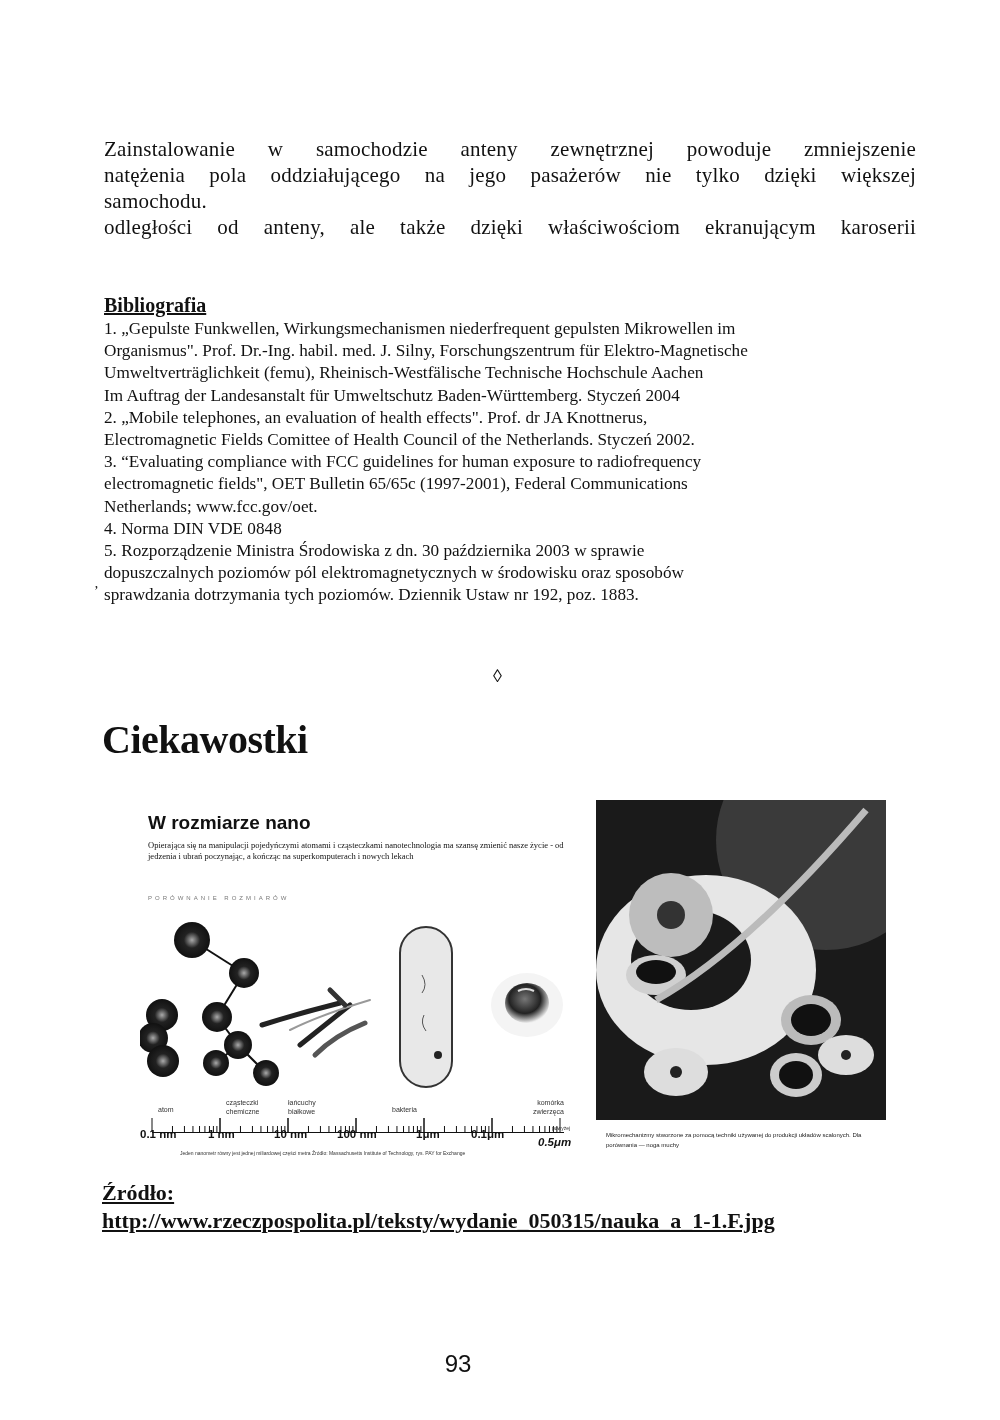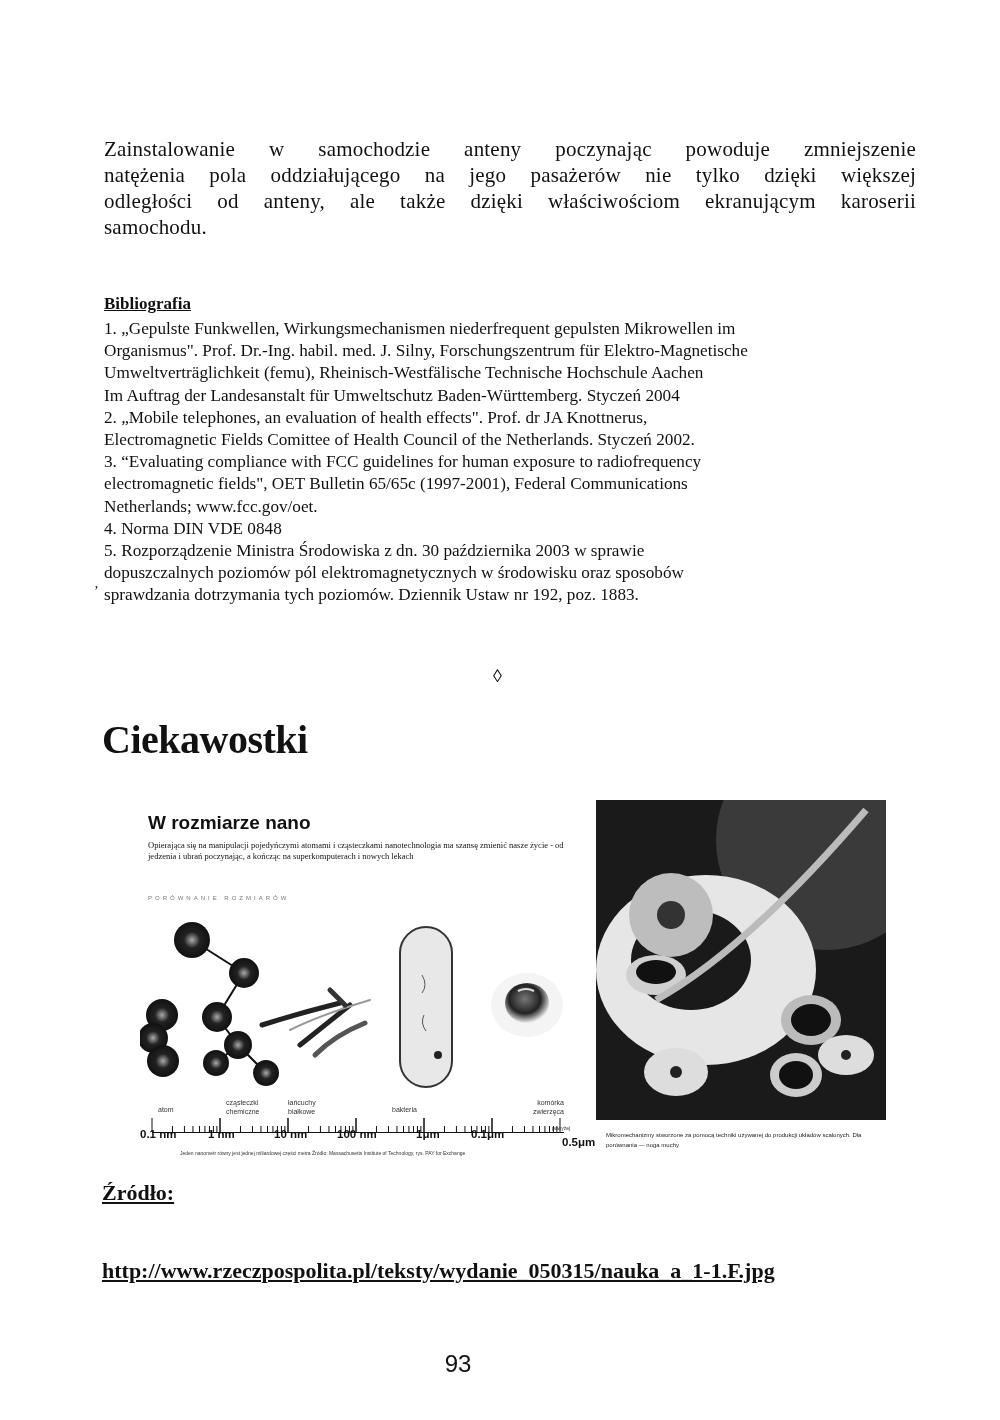--- a/index.html
+++ b/index.html
@@ -1,45 +1,45 @@
 <!DOCTYPE html>
 <html><head>
 <meta charset="utf-8">
 <style>
   html, body { margin: 0; padding: 0; background: #ffffff; }
   body { width: 1000px; height: 1420px; position: relative; overflow: hidden; color: #111; font-family: "Liberation Serif", serif; }
   .para { position: absolute; left: 104px; width: 812px; font-size: 21px; line-height: 26px; text-align: justify; letter-spacing: 0.2px; }
-  .biblio-head { position: absolute; left: 104px; top: 294px; font-size: 17px; font-weight: bold; text-decoration: underline; }
+  .biblio-head { position: absolute; left: 104px; top: 294px; font-size: 20px; font-weight: bold; text-decoration: underline; }
   .biblio { position: absolute; left: 104px; top: 318px; width: 812px; font-size: 17.2px; line-height: 22.2px; }
   .biblio div { white-space: nowrap; }
   .tick-mark { position: absolute; left: 94px; top: 576px; font-size: 14px; }
   .diamond { position: absolute; left: 493px; top: 666px; font-size: 18px; }
   .section-title { position: absolute; left: 102px; top: 716px; font-size: 40px; font-weight: bold; letter-spacing: -0.5px; }
   .infographic { position: absolute; left: 140px; top: 800px; width: 440px; height: 360px; background: #fff; }
   .info-title { position: absolute; left: 8px; top: 12px; font-family: "Liberation Sans", sans-serif; font-weight: bold; font-size: 19px; }
   .info-desc { position: absolute; left: 8px; top: 40px; width: 420px; font-family: Liberation Serif, serif; font-size: 8.5px; line-height: 11px; }
   .info-sub { position: absolute; left: 8px; top: 95px; font-family: "Liberation Sans", sans-serif; font-size: 6px; letter-spacing: 3px; color: #777; }
   .scale-labels { position: absolute; font-family: "Liberation Sans", sans-serif; font-size: 7px; color: #333; }
   .scale-axis { position: absolute; left: 12px; top: 322px; width: 412px; height: 10px; border-bottom: 1.5px solid #111; }
   .scale-num { position: absolute; top: 328px; font-family: "Liberation Sans", sans-serif; font-weight: bold; font-size: 11.5px; }
   .scale-foot { position: absolute; left: 40px; top: 350px; font-family: "Liberation Sans", sans-serif; font-size: 5px; color: #333; white-space: nowrap; }
   .photo { position: absolute; left: 596px; top: 800px; width: 290px; height: 320px; background: #1b1b1b; overflow: hidden; }
   .photo-caption { position: absolute; left: 606px; top: 1130px; width: 280px; font-family: "Liberation Sans", sans-serif; font-size: 6px; line-height: 10px; color: #222; }
   .source-head { position: absolute; left: 102px; top: 1180px; font-size: 22px; font-weight: bold; text-decoration: underline; }
-  .source-link { position: absolute; left: 102px; top: 1258px; font-size: 22px; font-weight: bold; text-decoration: underline; color: #111; }
+  .source-link { position: absolute; left: 102px; top: 1208px; font-size: 22px; font-weight: bold; text-decoration: underline; color: #111; }
   .page-num { position: absolute; left: 0; width: 916px; top: 1350px; text-align: center; font-family: "Liberation Sans", sans-serif; font-size: 24px; }
 </style>
 </head>
 <body>
 
 <div class="para" style="top:136px;">
-  <div style="text-align-last:justify;">Zainstalowanie w samochodzie anteny poczynając powoduje zmniejszenie</div>
+  <div style="text-align-last:justify;">Zainstalowanie w samochodzie anteny zewnętrznej powoduje zmniejszenie</div>
   <div style="text-align-last:justify;">natężenia pola oddziałującego na jego pasażerów nie tylko dzięki większej</div>
+  <div>samochodu.</div>
   <div style="text-align-last:justify;">odległości od anteny, ale także dzięki właściwościom ekranującym karoserii</div>
-  <div>samochodu.</div>
 </div>
 
 <div class="biblio-head">Bibliografia</div>
 <div class="biblio">
   <div>1. „Gepulste Funkwellen, Wirkungsmechanismen niederfrequent gepulsten Mikrowellen im</div>
   <div>Organismus". Prof. Dr.-Ing. habil. med. J. Silny, Forschungszentrum für Elektro-Magnetische</div>
   <div>Umweltverträglichkeit (femu), Rheinisch-Westfälische Technische Hochschule Aachen</div>
   <div>Im Auftrag der Landesanstalt für Umweltschutz Baden-Württemberg. Styczeń 2004</div>
   <div>2. „Mobile telephones, an evaluation of health effects". Prof. dr JA Knottnerus,</div>
   <div>Electromagnetic Fields Comittee of Health Council of the Netherlands. Styczeń 2002.</div>
@@ -188,21 +188,21 @@
         <line x1="420" x2="420" y1="0" y2="14"></line>
       </g>
   </svg>
 
   <div class="scale-num" style="left:0px;">0.1 nm</div>
   <div class="scale-num" style="left:68px;">1 nm</div>
   <div class="scale-num" style="left:134px;">10 nm</div>
   <div class="scale-num" style="left:197px;">100 nm</div>
   <div class="scale-num" style="left:276px;">1μm</div>
   <div class="scale-num" style="left:316px;padding-left:15px;">0.1μm</div>
-  <div class="scale-num" style="left:422px;top:336px;">0.5μm</div>
+  <div class="scale-num" style="left:398px;top:336px;font-style:italic;">0.5μm</div>
   <div class="scale-labels" style="left:412px;top:325px;font-size:5px;">powyżej</div>
   <div class="scale-foot">Jeden nanometr równy jest jednej miliardowej części metra   Źródło: Massachusetts Institute of Technology, rys. PAY for Exchange</div>
 </div>
 
 <div class="photo">
   <svg width="290" height="320">
     <rect width="290" height="320" fill="#1a1a1a"></rect>
     <circle cx="230" cy="40" r="110" fill="#3a3a3a"></circle>
     <ellipse cx="110" cy="170" rx="110" ry="95" fill="#e6e6e6"></ellipse>
     <ellipse cx="95" cy="160" rx="60" ry="50" fill="#1a1a1a"></ellipse>

